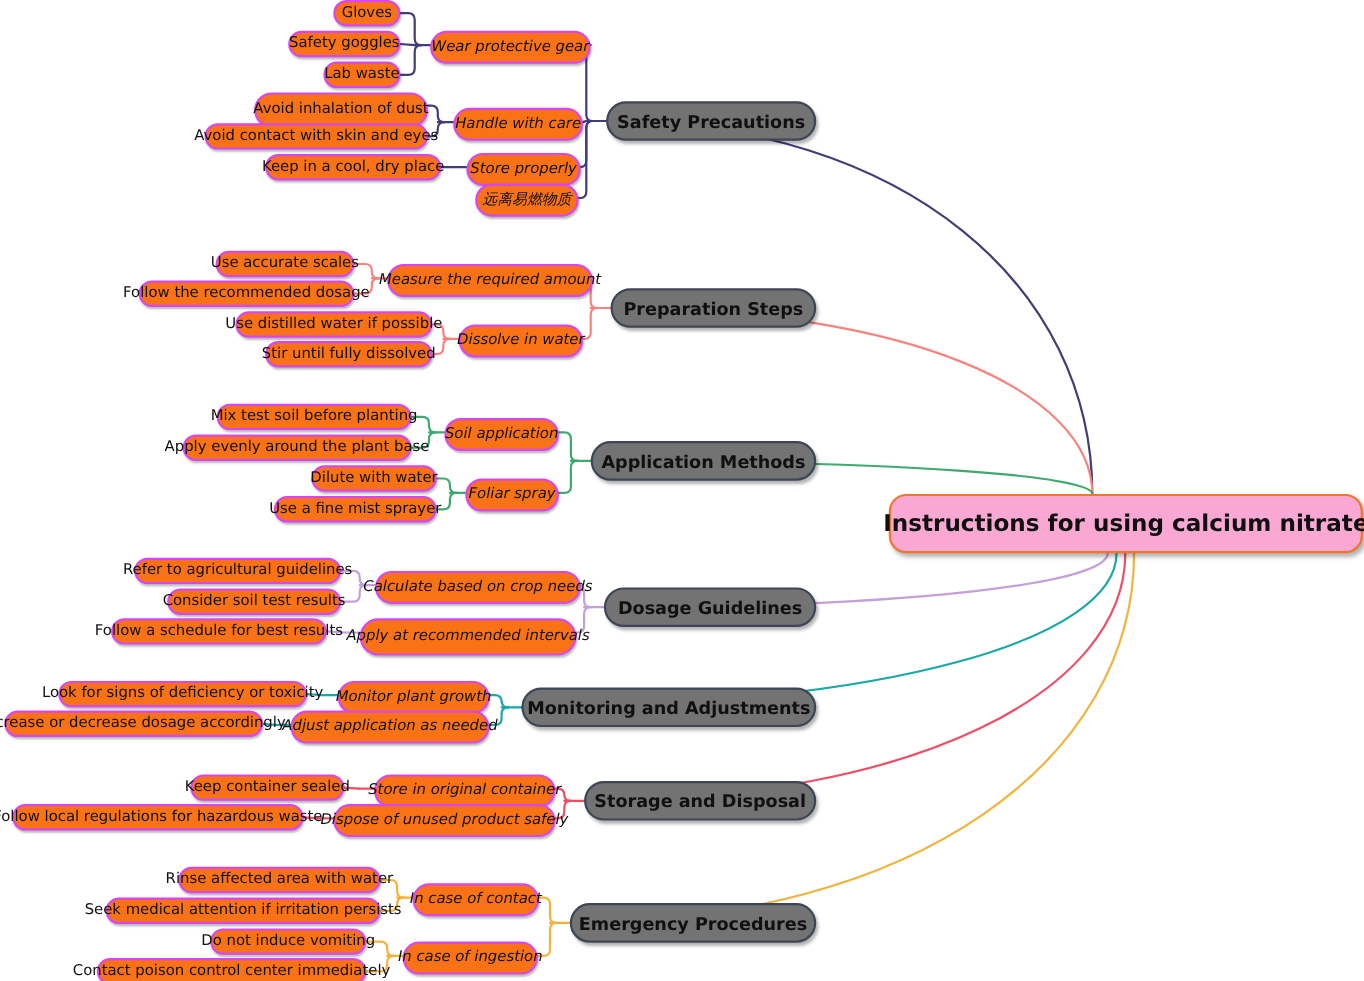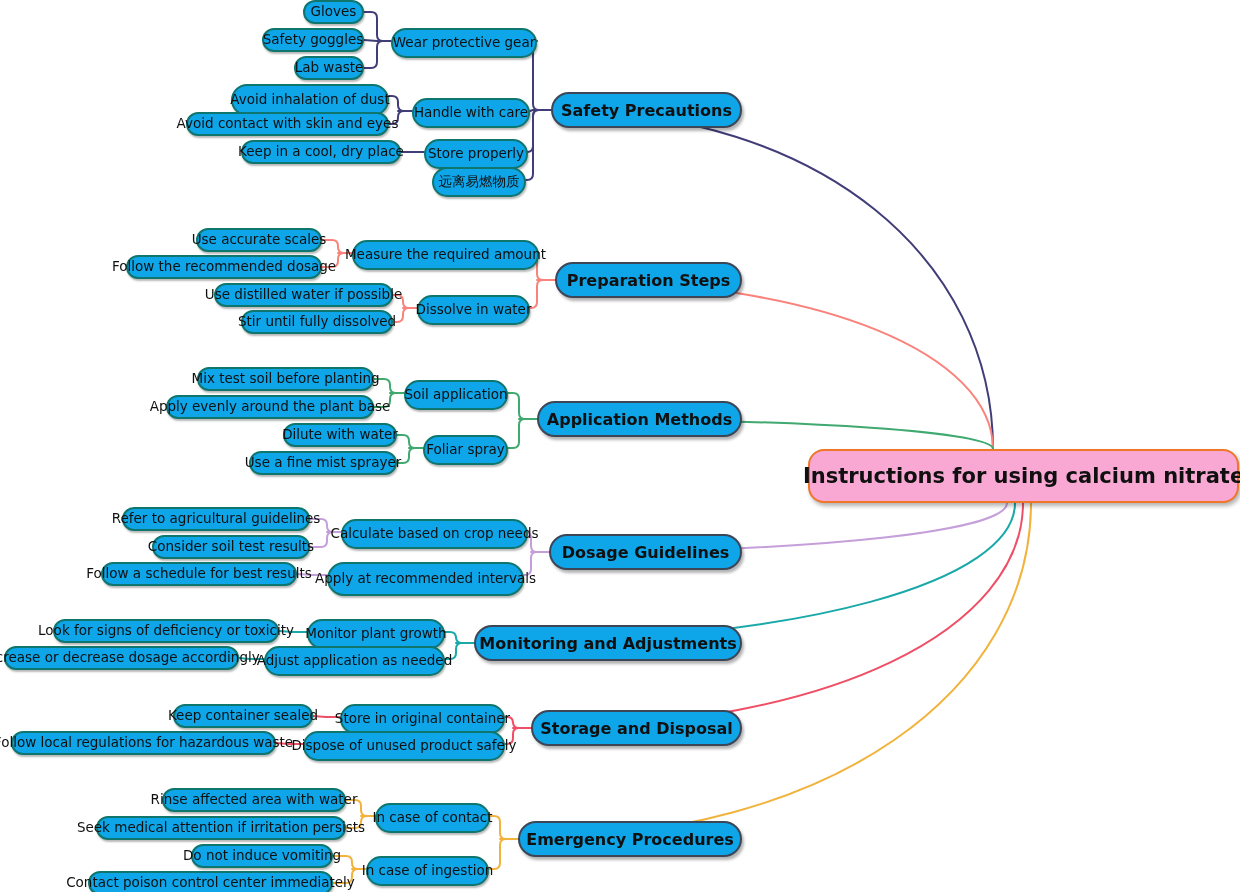--- a/index.html
+++ b/index.html
@@ -25,45 +25,46 @@
     height: 892px;
     pointer-events: none;
   }
   .node {
     position: absolute;
     box-sizing: border-box;
     display: flex;
     align-items: center;
     justify-content: center;
     white-space: nowrap;
-    background: #0ea5e9;
-    border: 2px solid #0f766e;
+    background: #f97316;
+    border: 2px solid #d946ef;
     border-radius: 999px;
     color: #101010;
     box-shadow: 1px 2px 2px rgba(0,0,0,0.28);
   }
   .node.leaf {
     height: 24px;
     font-size: 13.5px;
     padding: 0 11px;
     line-height: 1;
   }
   .node.sub {
     height: 26px;
     font-size: 13.5px;
     padding: 13px 11px;
     line-height: 1;
     border-width: 2px;
+    font-style: italic;
   }
   .node.branch {
     height: 36px;
     font-size: 16px;
     font-weight: bold;
     padding: 0 16px;
-    background: #0ea5e9;
+    background: #737373;
     border: 2.5px solid #3c4657;
     border-radius: 999px;
     box-shadow: 2px 3px 3px rgba(0,0,0,0.3);
   }
   .node.root {
     height: 54px;
     font-size: 21px;
     font-weight: bold;
     padding: 0 22px;
     background: #dcaaf5;

